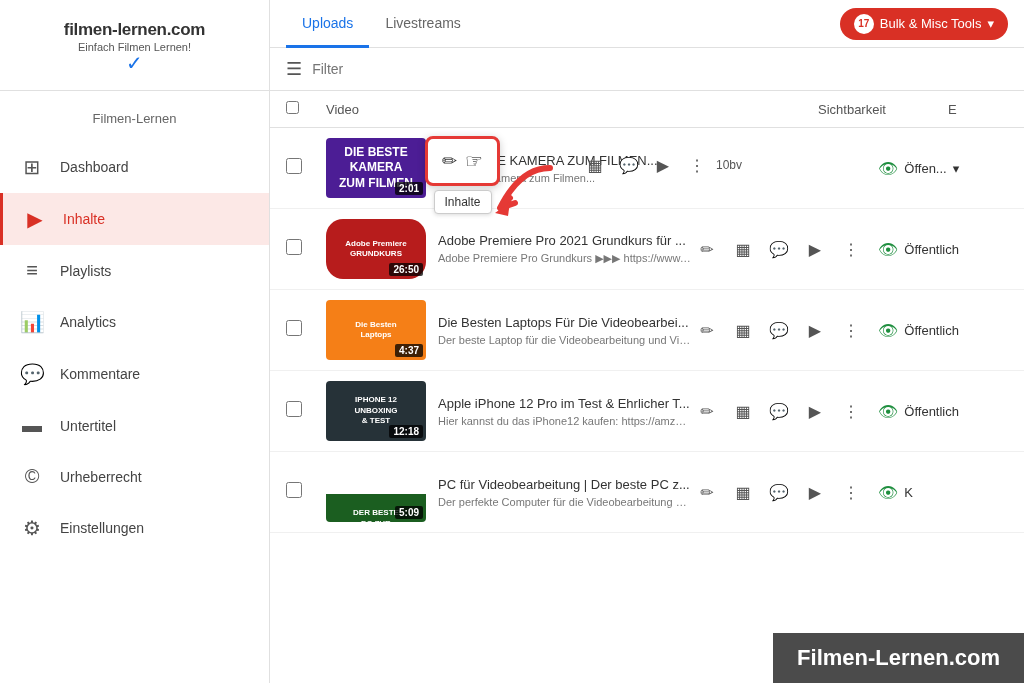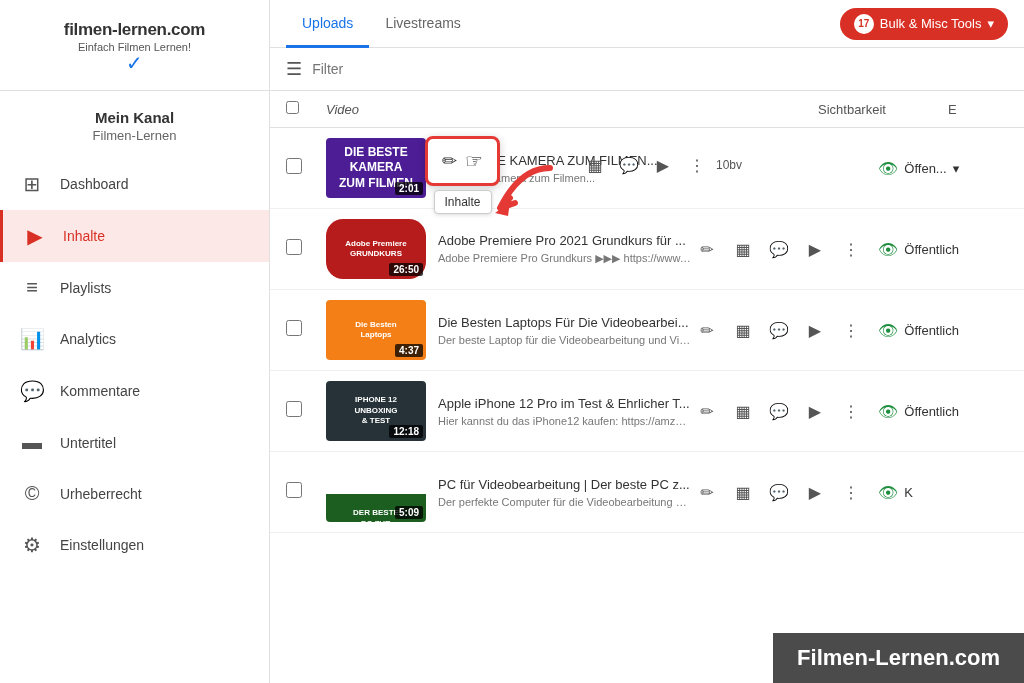--- a/index.html
+++ b/index.html
@@ -151,21 +151,21 @@
       align-items: center;
       padding: 10px 16px;
       border-bottom: 1px solid #e0e0e0;
       background: #fff;
       font-size: 13px;
       color: #555;
       font-weight: 500;
     }
 
     .th-check { width: 40px; }
-    .th-video { flex: 1; font-style: italic; }
+    .th-video { flex: 1; }
     .th-sichtbarkeit { width: 130px; text-align: left; }
     .th-extra { width: 60px; }
 
     
     .video-list {
       flex: 1;
       overflow-y: auto;
     }
 
     .video-row {
@@ -361,21 +361,20 @@
     <div class="logo-container">
       <div class="logo-brand">
         <span>filmen-lernen</span><span>.com</span>
       </div>
       <div class="logo-tagline">Einfach Filmen Lernen!</div>
       <div class="logo-check">✓</div>
     </div>
   </div>
 
   <div class="sidebar-channel">
-    <div class="channel-title">Mein Kanal</div>
     <div class="channel-name">Filmen-Lernen</div>
   </div>
 
   <nav class="sidebar-nav">
 
   <div class="nav-item">
         <span class="nav-icon">⊞</span>
         <span class="nav-label">Dashboard</span>
       </div>
       <div class="nav-item active">

